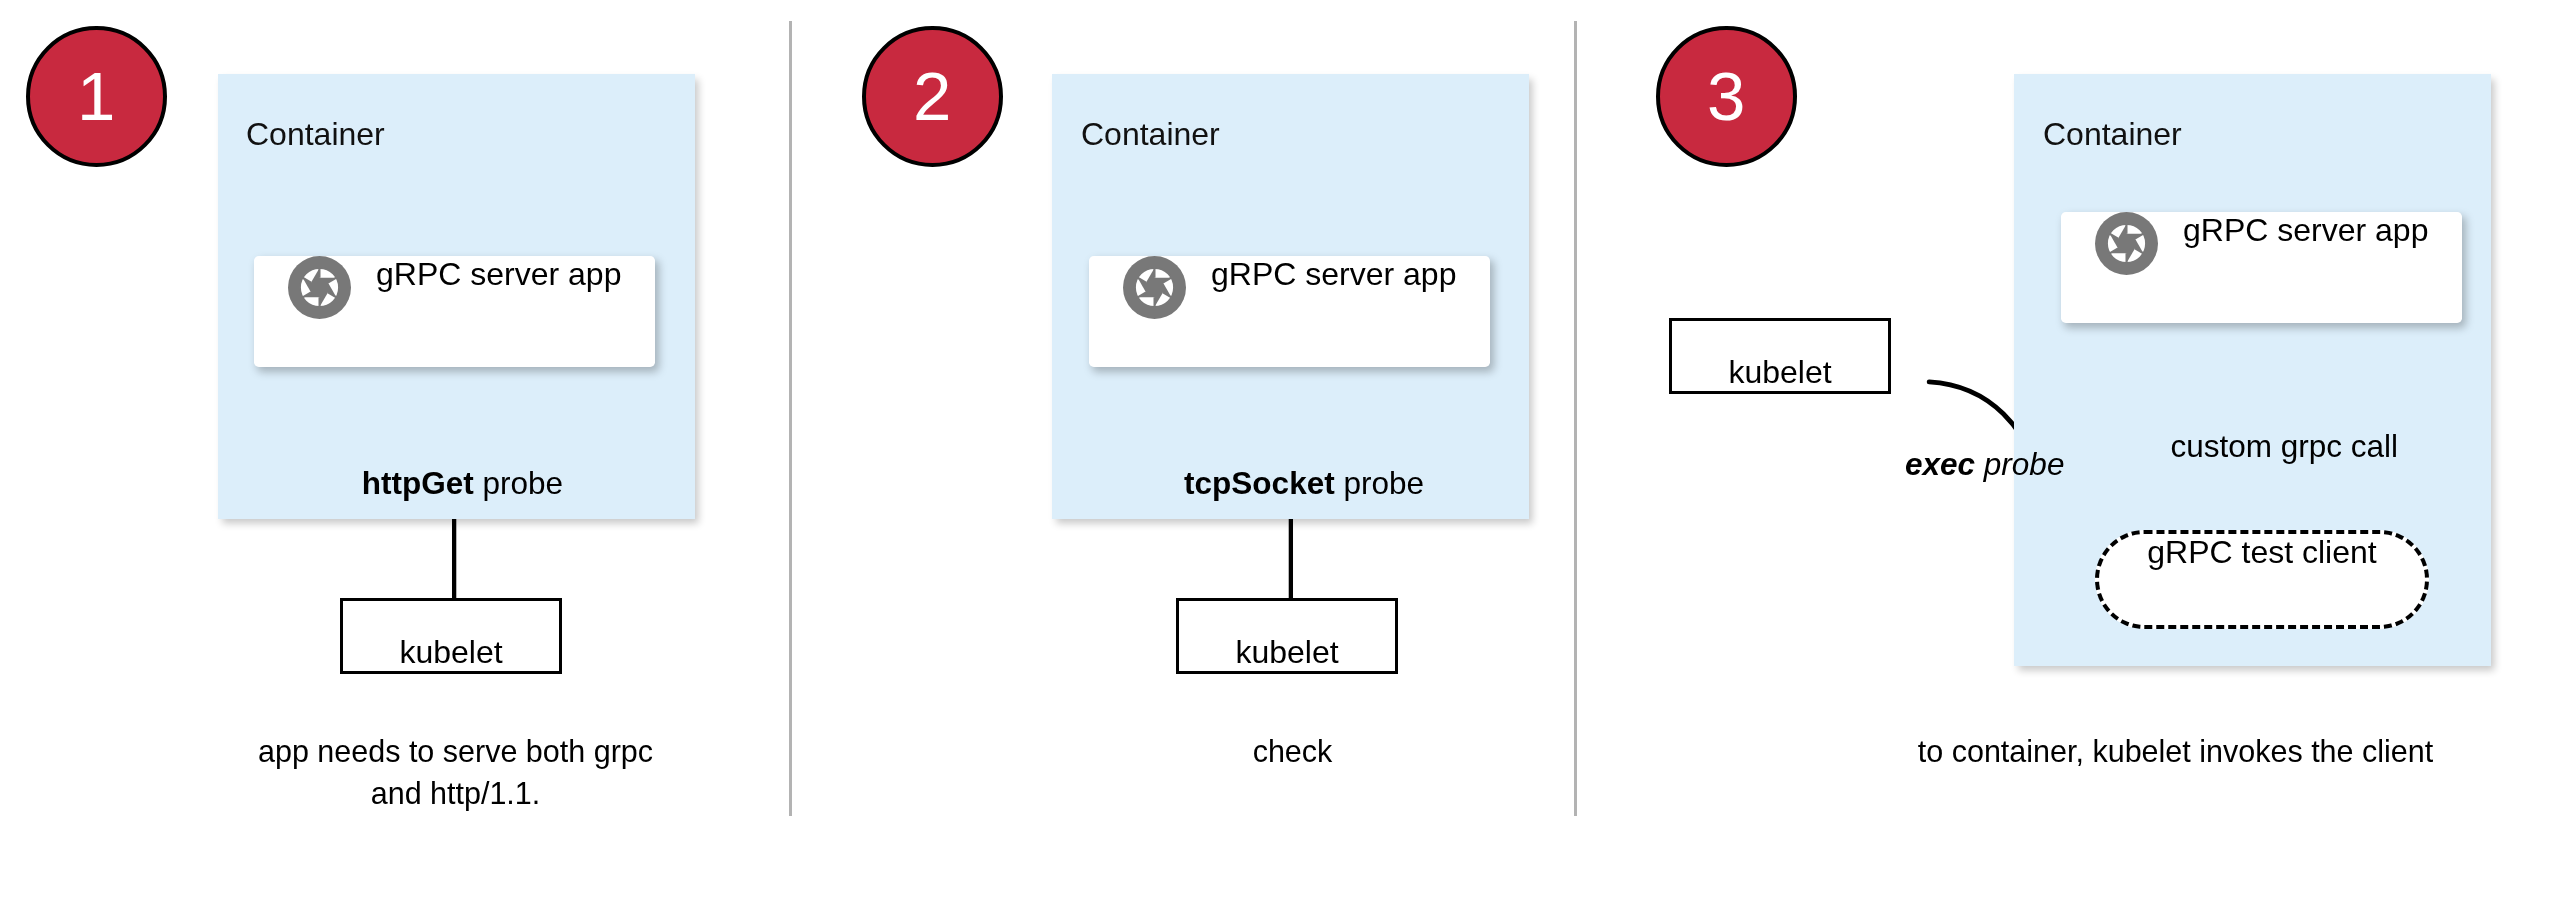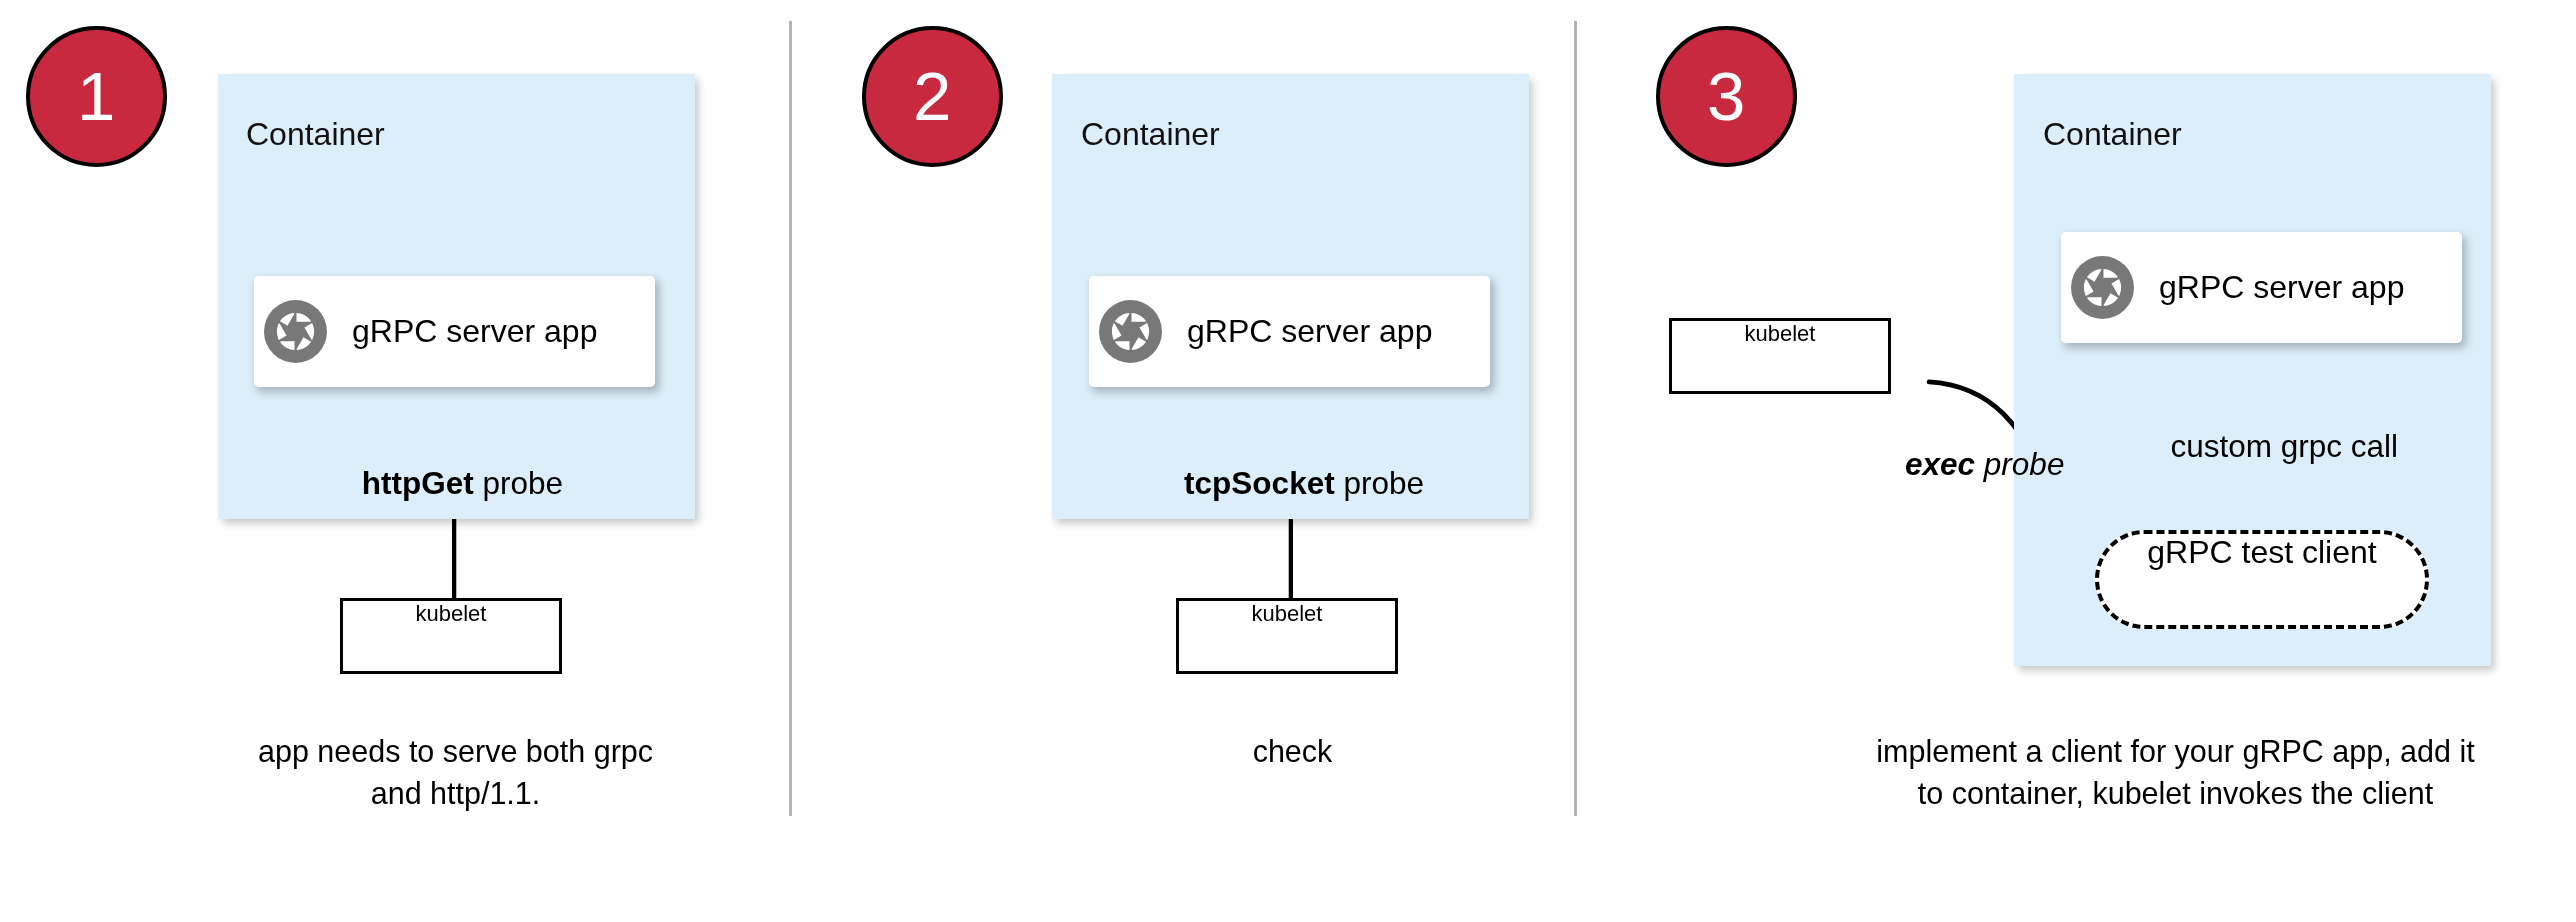--- a/index.html
+++ b/index.html
@@ -59,47 +59,46 @@
     color: #111111;
     white-space: nowrap;
   }
   
   .app-card {
     position: absolute;
     background: #ffffff;
     border-radius: 4.8px;
     box-shadow: 3.8px 4.8px 8.6px rgba(0,0,0,0.25);
     display: flex;
-    align-items: center;
-    box-sizing: border-box;
-    padding-left: 10px;
-    margin-top: 20px;
+    align-items: flex-start;
+    box-sizing: border-box;
+    padding-left: 34px;
   }
   .app-card .app-icon {
     width: 63px;
     height: 63px;
     flex: 0 0 63px;
     display: block;
   }
   .app-card .app-label {
     font-size: 32px;
     color: #000000;
     margin-left: 25px;
     white-space: nowrap;
   }
   
   .kubelet-box {
     position: absolute;
     background: #ffffff;
     border: 3.8px solid #000000;
     box-sizing: border-box;
     display: flex;
-    align-items: flex-start;
+    align-items: flex-end;
     justify-content: center;
-    font-size: 22px;
+    font-size: 32px;
     color: #000000;
   }
   
   .test-client {
     position: absolute;
     background: #ffffff;
     border: 4.8px dashed #000000;
     border-radius: 50px;
     box-sizing: border-box;
     display: flex;
@@ -265,19 +264,18 @@
       <b>exec</b><span> probe</span>
     </div>
 
     <div class="edge-label" style="left:2129px; top:428px; width:269px;">custom grpc call</div>
 
     <div class="test-client" style="left:2095px; top:530px; width:334px; height:99px;">
       <span>gRPC test client</span>
     </div>
 
     <div class="caption" style="left:1870px; top:730px; width:611px;">
-      <div>implement a client for your gRPC app, add it</div>
       <div>to container, kubelet invokes the client</div>
     </div>
   </div>
 
 </div>
 
 
 </body></html>

